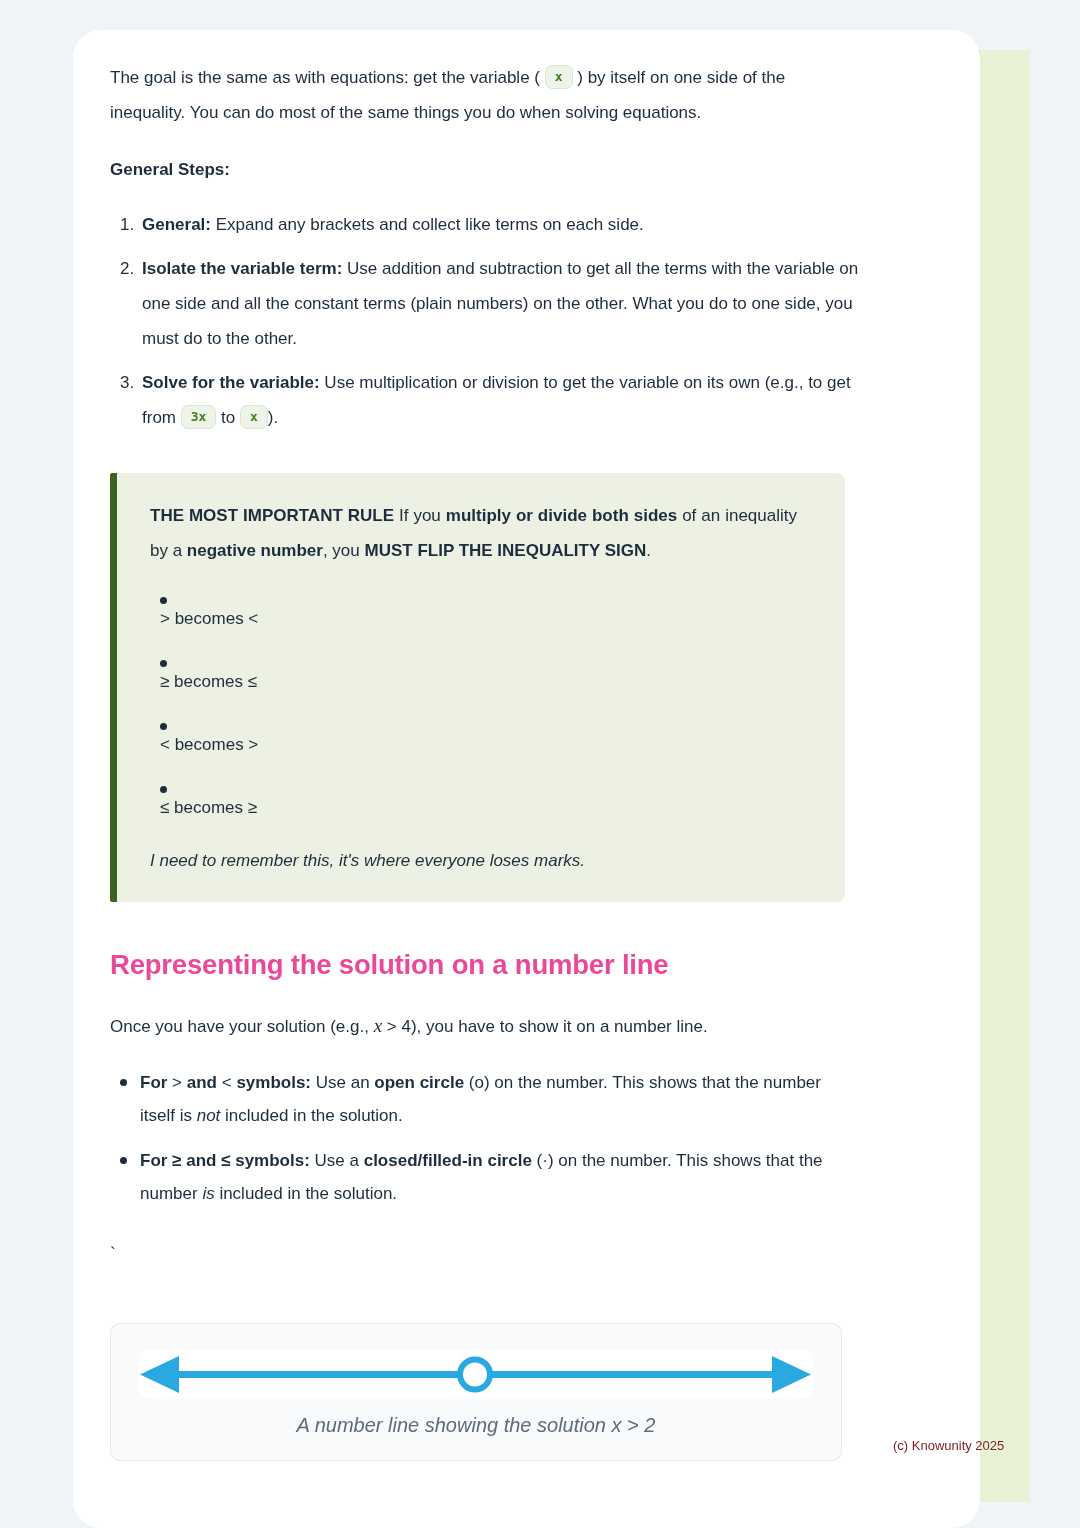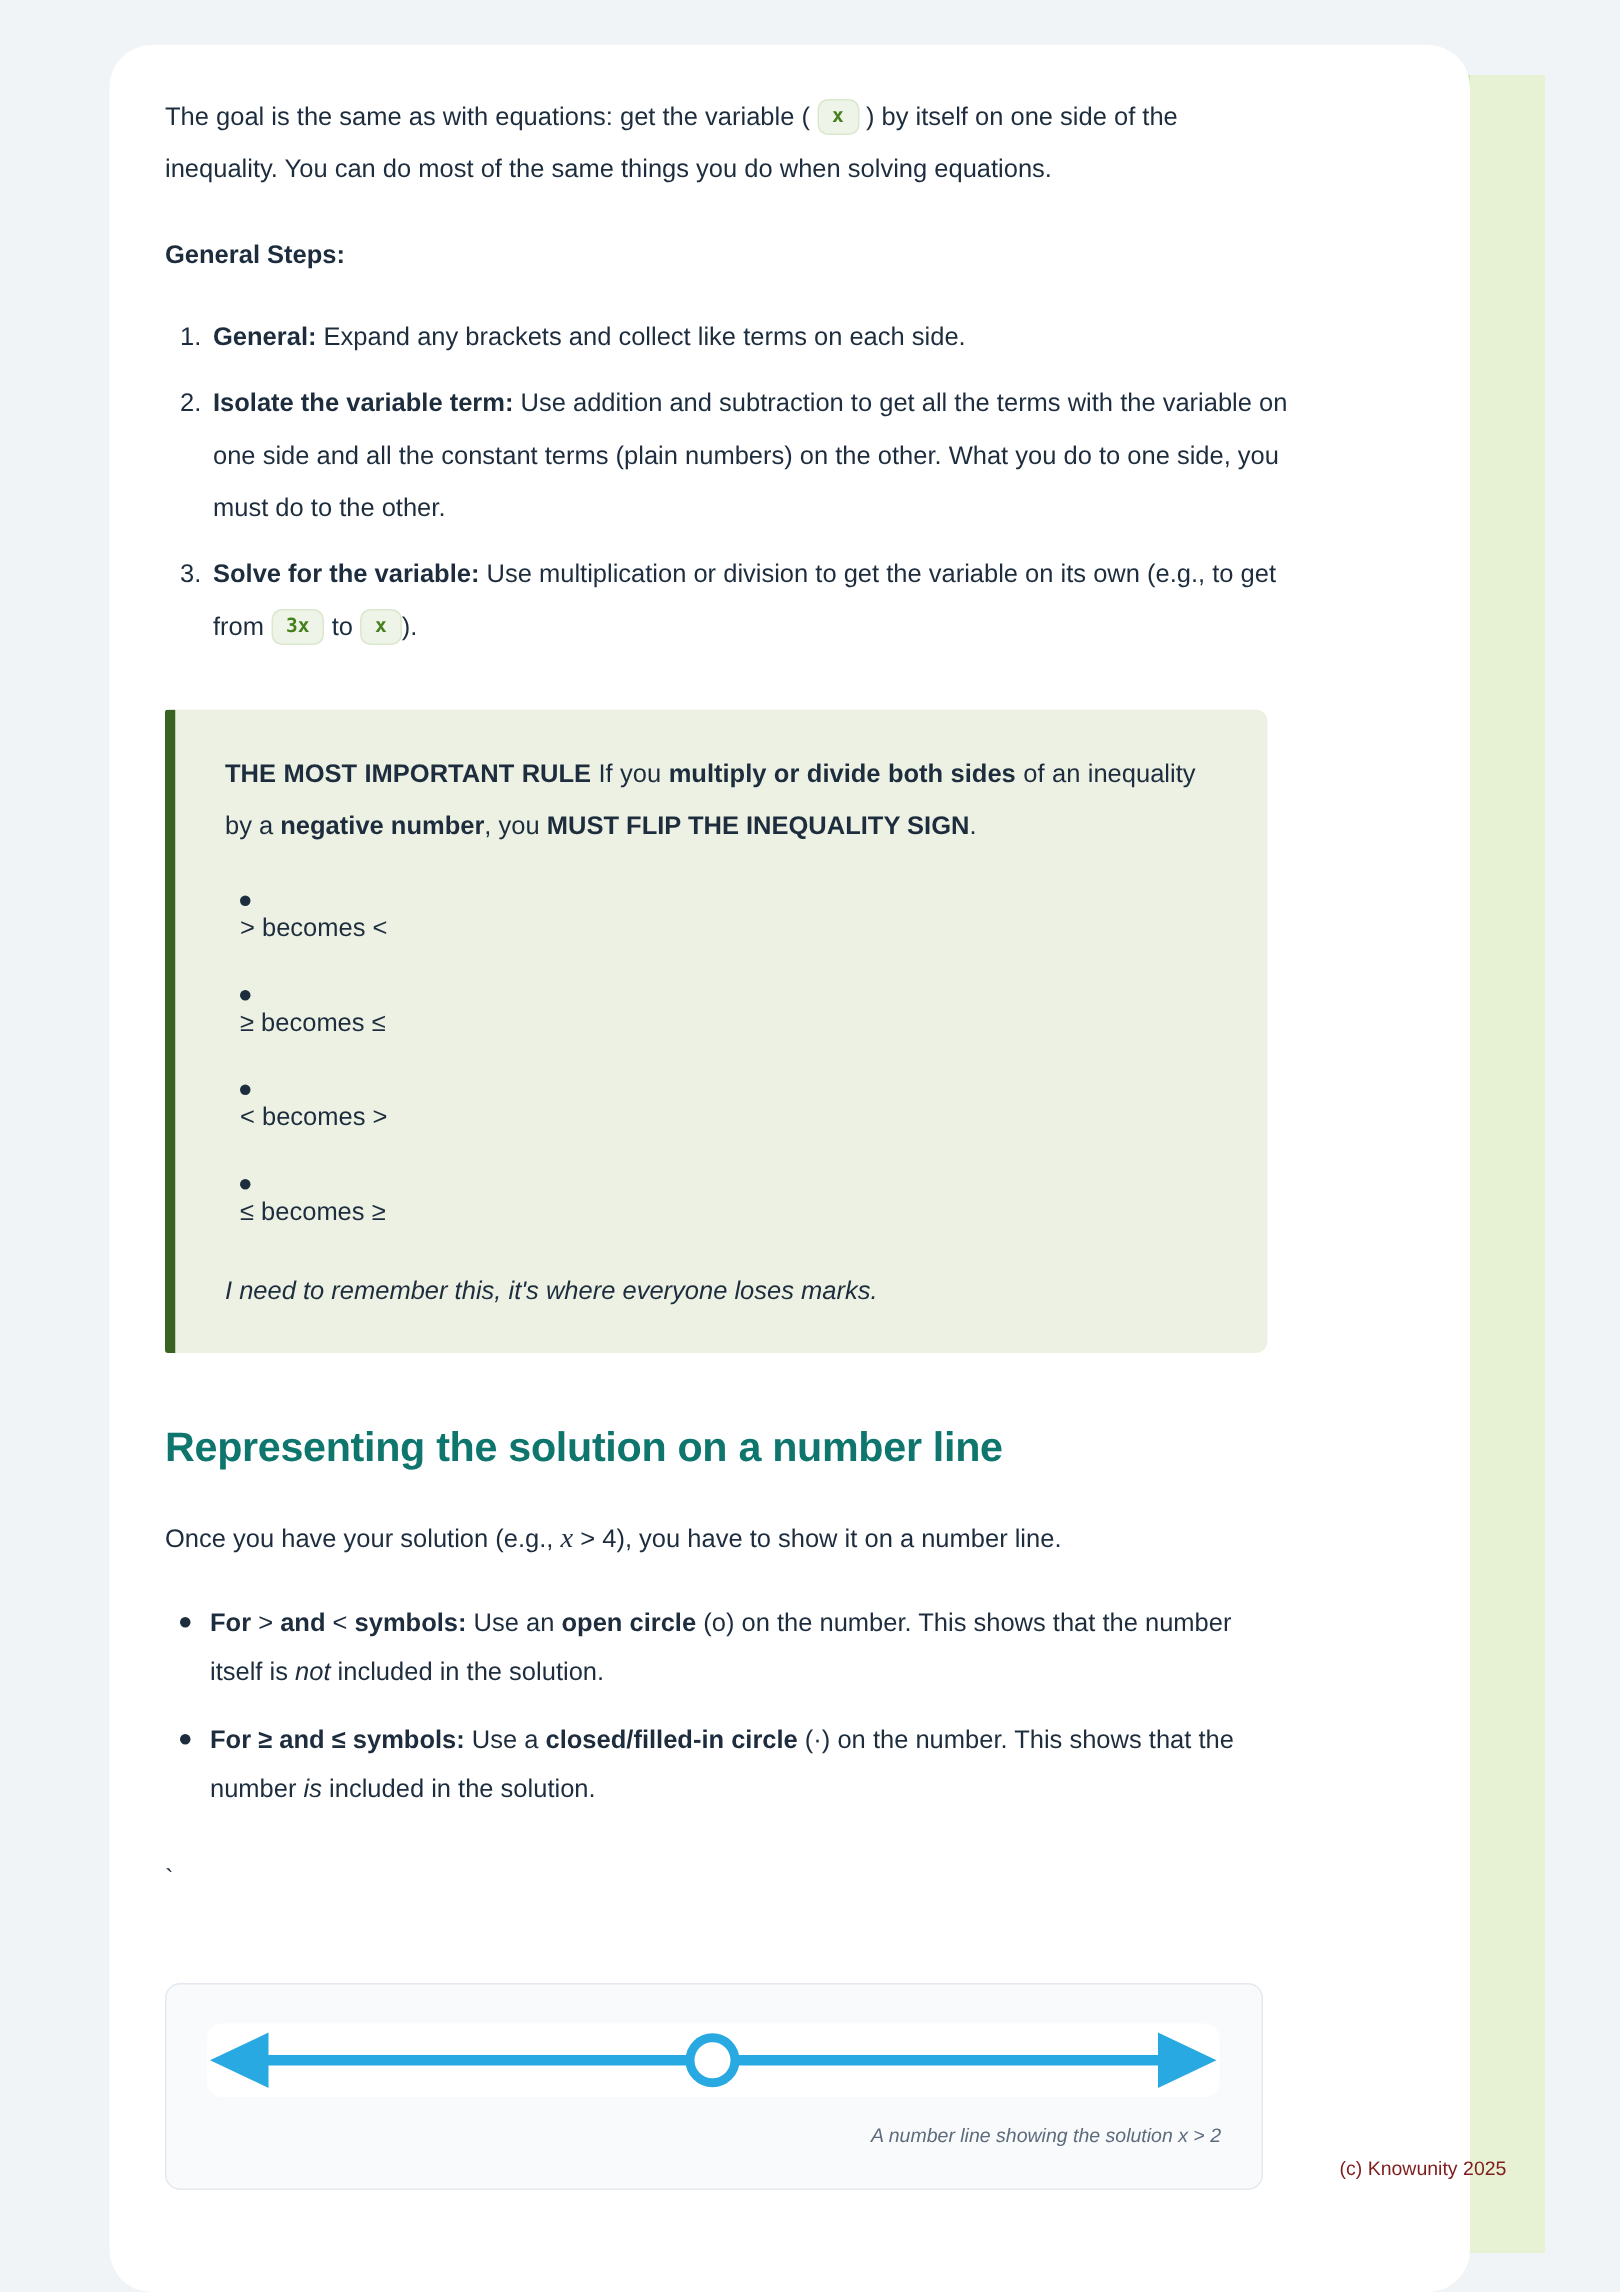--- a/index.html
+++ b/index.html
@@ -91,21 +91,21 @@
   .callout-note {
     font-style:italic;
     margin-top:20px;
   }
 
   .green-heading {
     margin-top:46px;
     font-size:27.5px;
     line-height:34px;
     font-weight:bold;
-    color:#0f766e;
+    color:#ec4899;
     letter-spacing:-0.2px;
   }
   .nl-intro { margin-top:26px; }
   .math-var {
     font-family:"Liberation Serif", serif;
     font-style:italic;
     font-size:19px;
   }
   ul.nl-list {
     list-style:none;
@@ -126,24 +126,24 @@
     padding:26px 27px 22px 27px;
   }
   .nl-bar {
     position:relative;
     width:675px; height:49px;
     background:#ffffff;
     border-radius:10px;
   }
   .nl-bar svg { display:block; }
   .figure-caption {
-    text-align:right;
+    text-align:center;
     font-style:italic;
     color:#5d6b7c;
-    font-size:13px;
+    font-size:20px;
     line-height:26px;
     margin-top:13px;
   }
   .copyright {
     position:absolute;
     top:1438px; left:893px;
     font-size:13px;
     color:#7f1d1d;
     z-index:2;
   }

